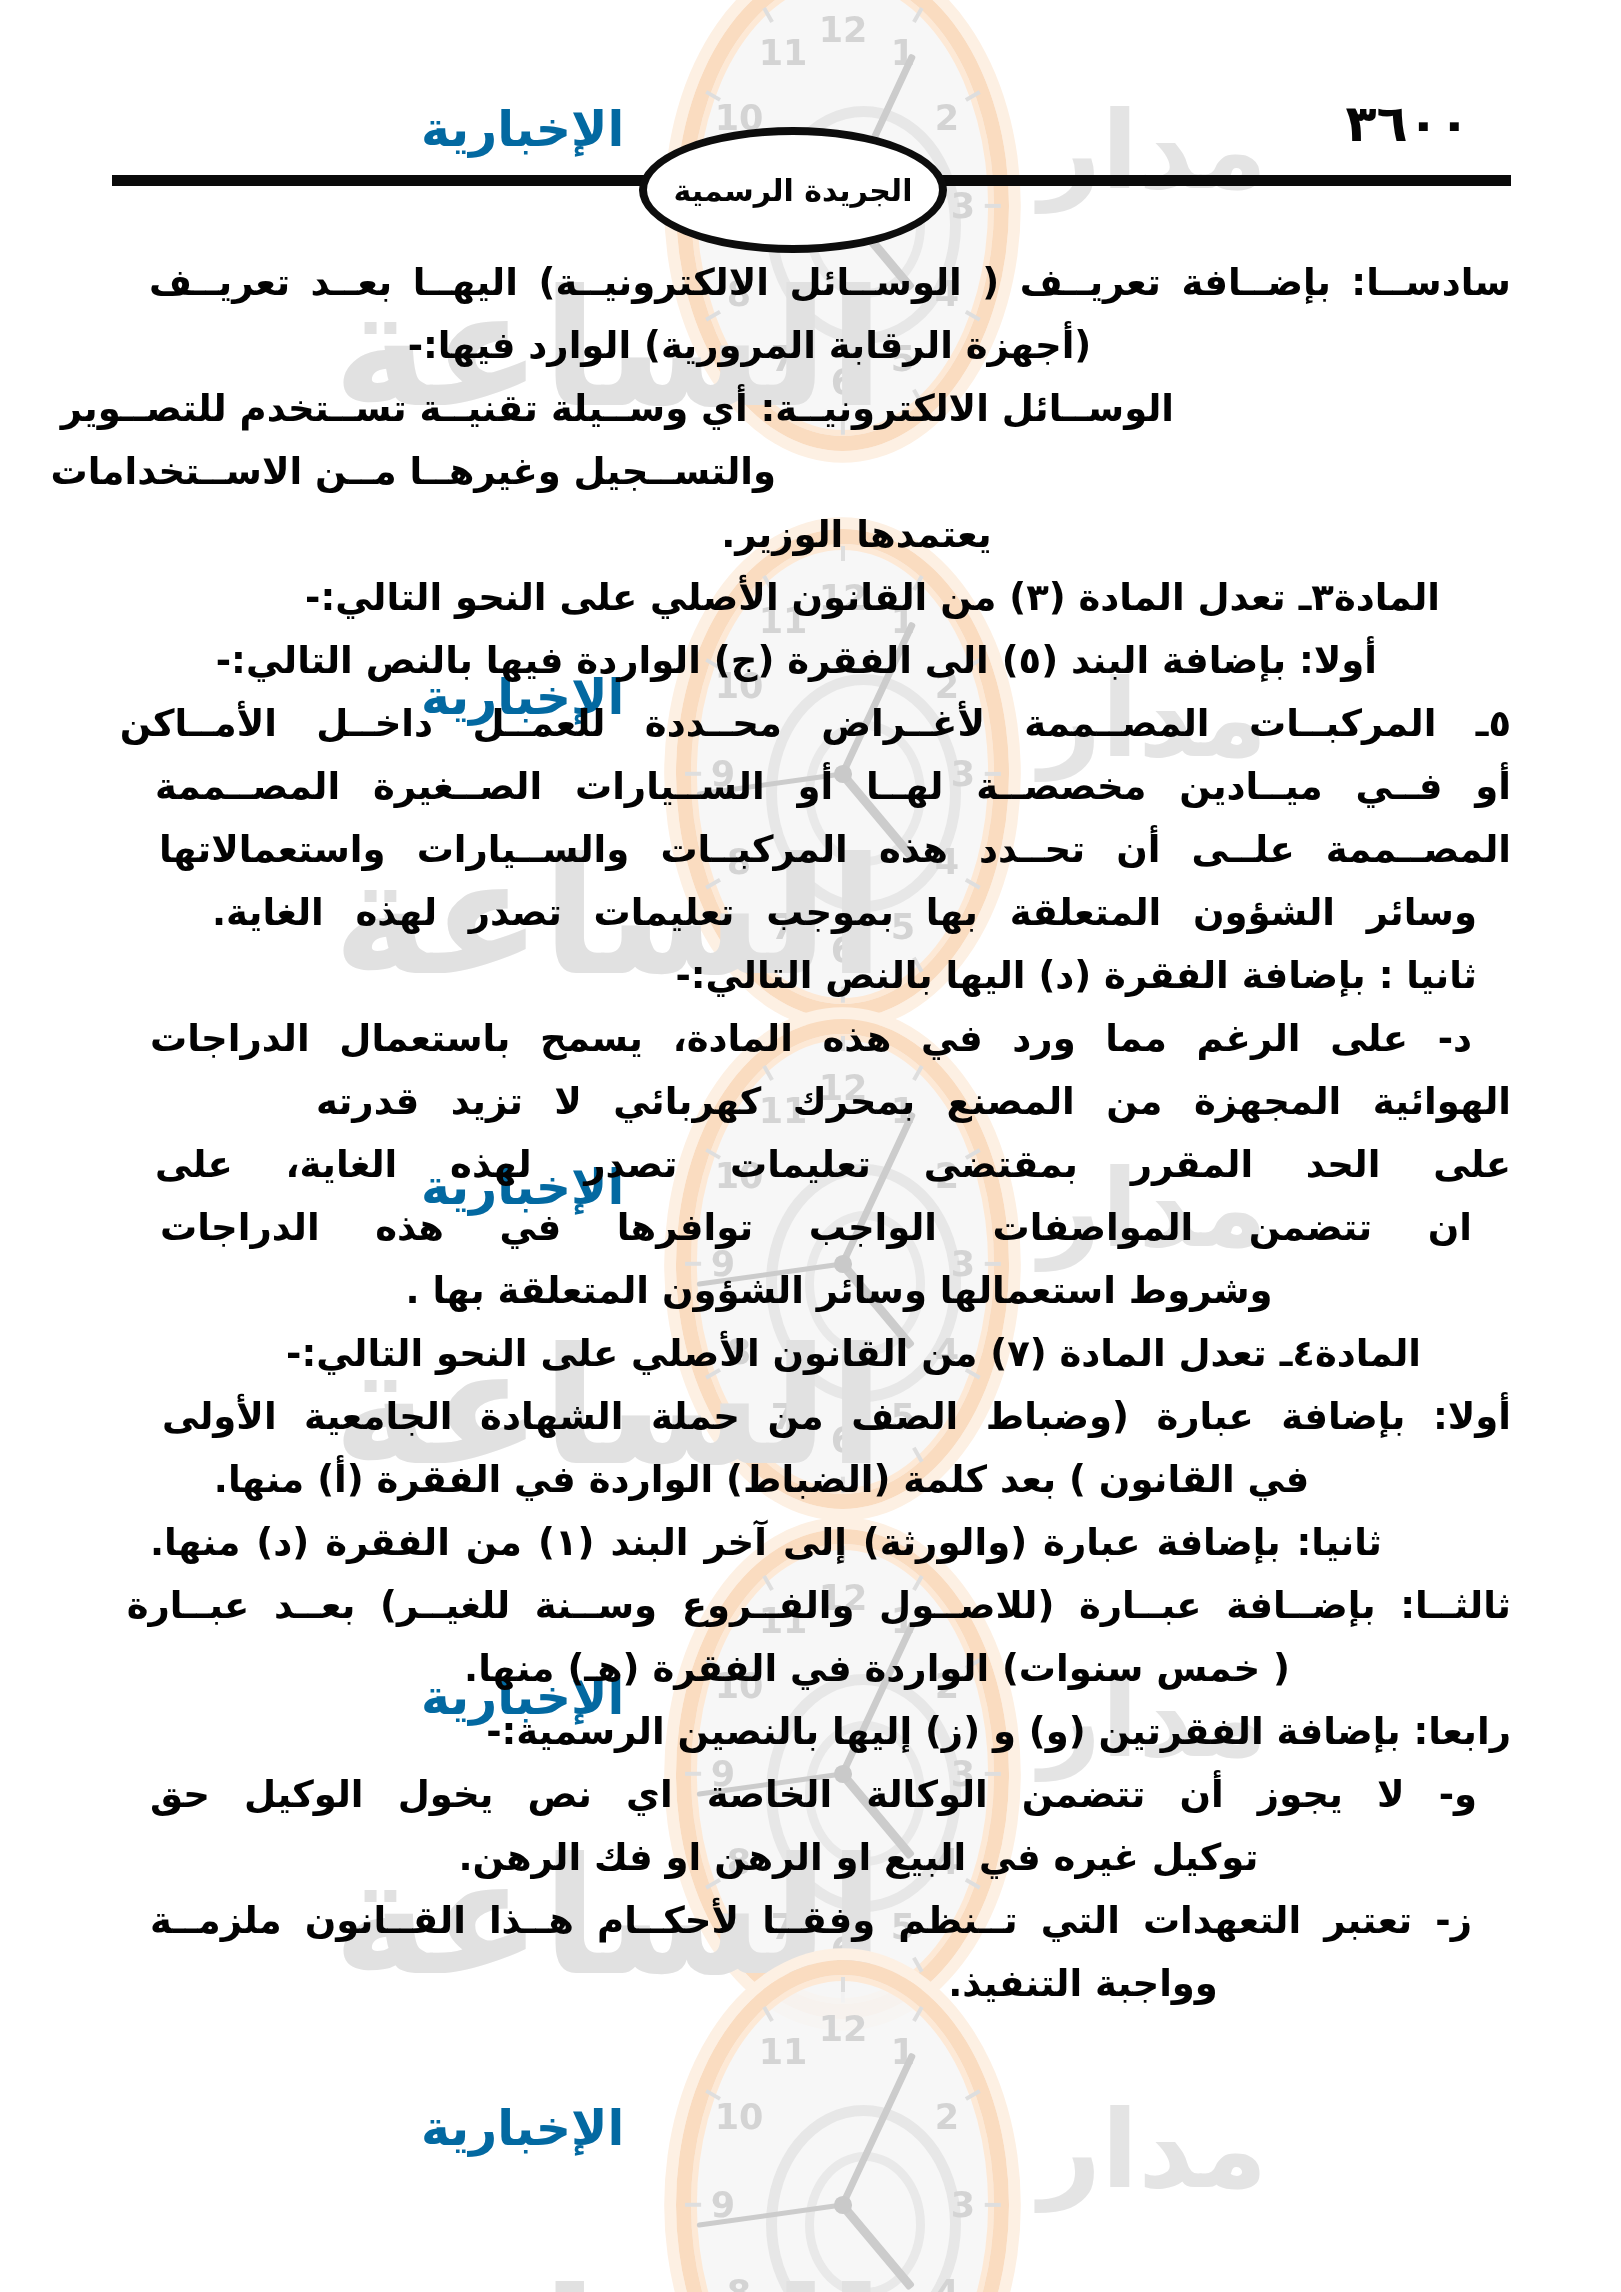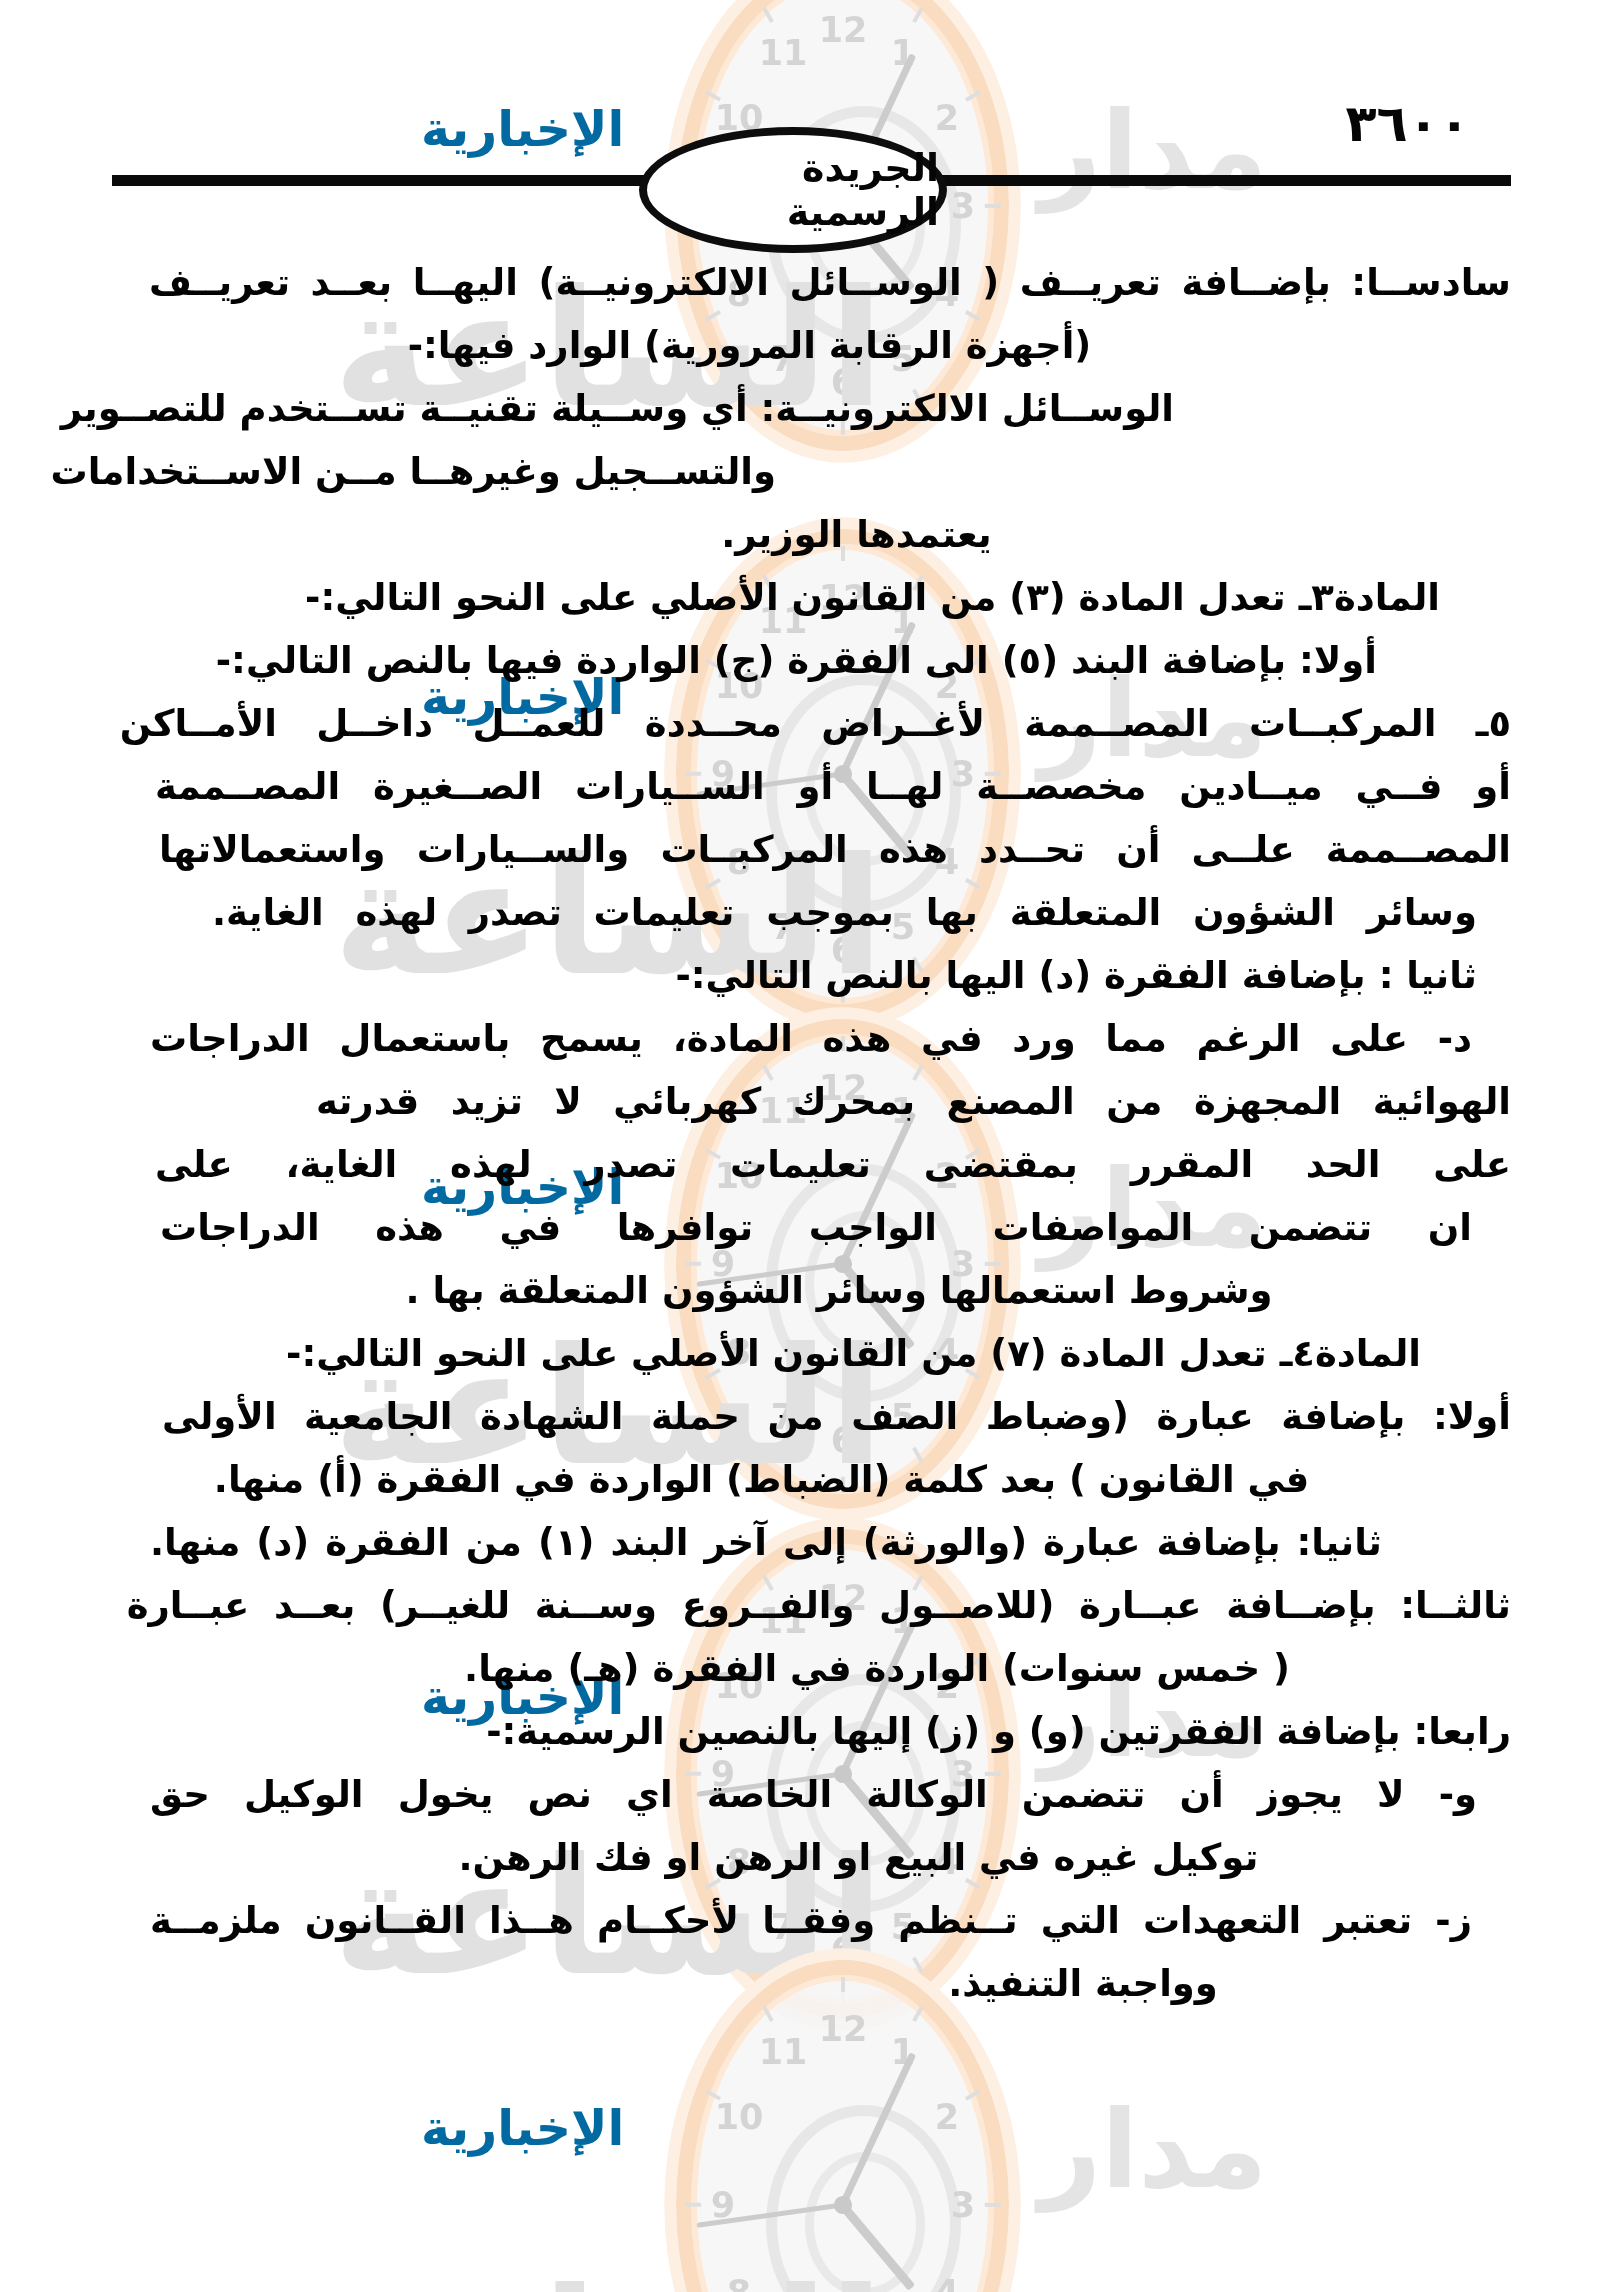--- a/index.html
+++ b/index.html
@@ -22,21 +22,21 @@
   .header-rule{
     position:absolute;top:175px;left:112px;width:1399px;height:10.8px;
     background:#0a0a0a;z-index:1;
   }
   .gazette-badge{
     position:absolute;top:127px;left:639px;width:292px;height:110px;
     background:#ffffff;border:8.8px solid #0d0d0d;border-radius:50%;
     display:flex;align-items:center;justify-content:center;
     z-index:2;
   }
-  .gazette-badge span{font-size:38px;color:#050505;}
+  .gazette-badge span{font-size:30px;color:#050505;}
   
   .doc{
     position:absolute;top:251px;left:110px;right:110px;z-index:3;
     direction:rtl;color:#030303;
   }
   .line{
     white-space:nowrap;
     height:63px;line-height:63px;
     font-size:37px;
   }

